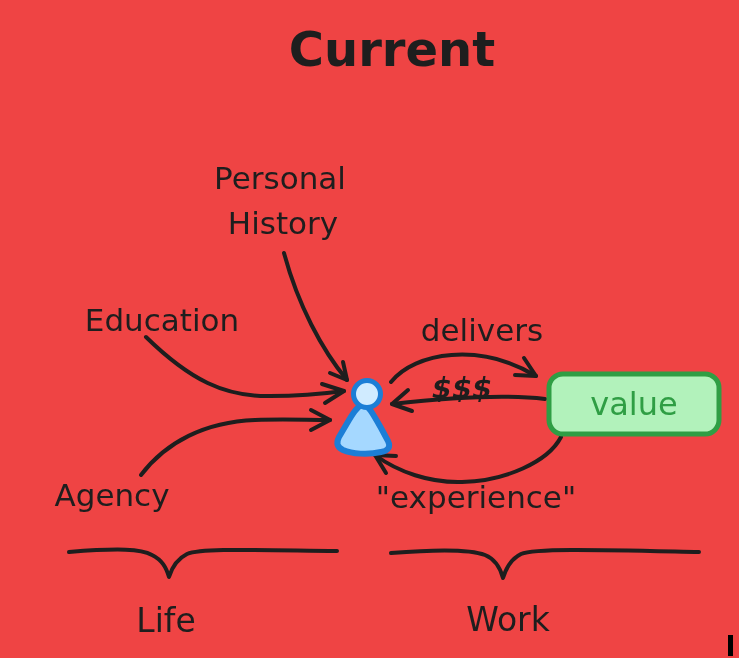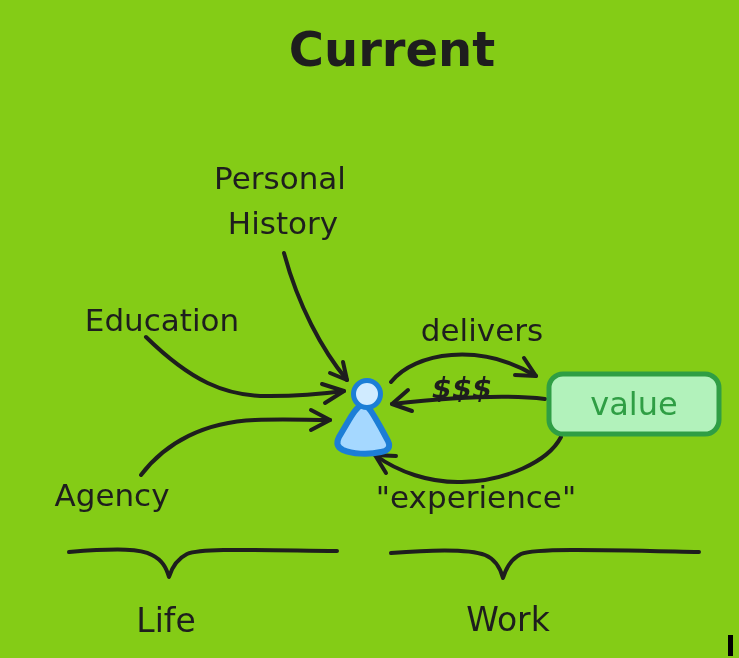--- a/index.html
+++ b/index.html
@@ -4,21 +4,21 @@
 <style>
   html, body {
     margin: 0;
     padding: 0;
     background: #ffffff;
   }
   .canvas {
     position: relative;
     width: 739px;
     height: 658px;
-    background: #84cc16;
+    background: #ef4444;
     overflow: hidden;
     font-family: "DejaVu Sans", sans-serif;
   }
   svg { position: absolute; top: 0; left: 0; }
   text {
     fill: #1e1e1e;
     font-family: "DejaVu Sans", sans-serif;
     font-size: 31px;
   }
   .title { font-size: 48px; font-weight: bold; }

